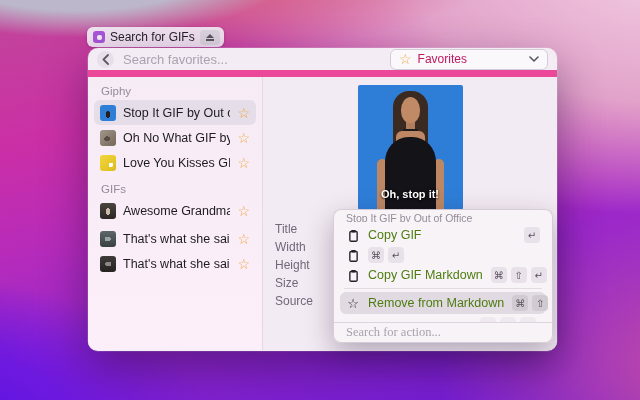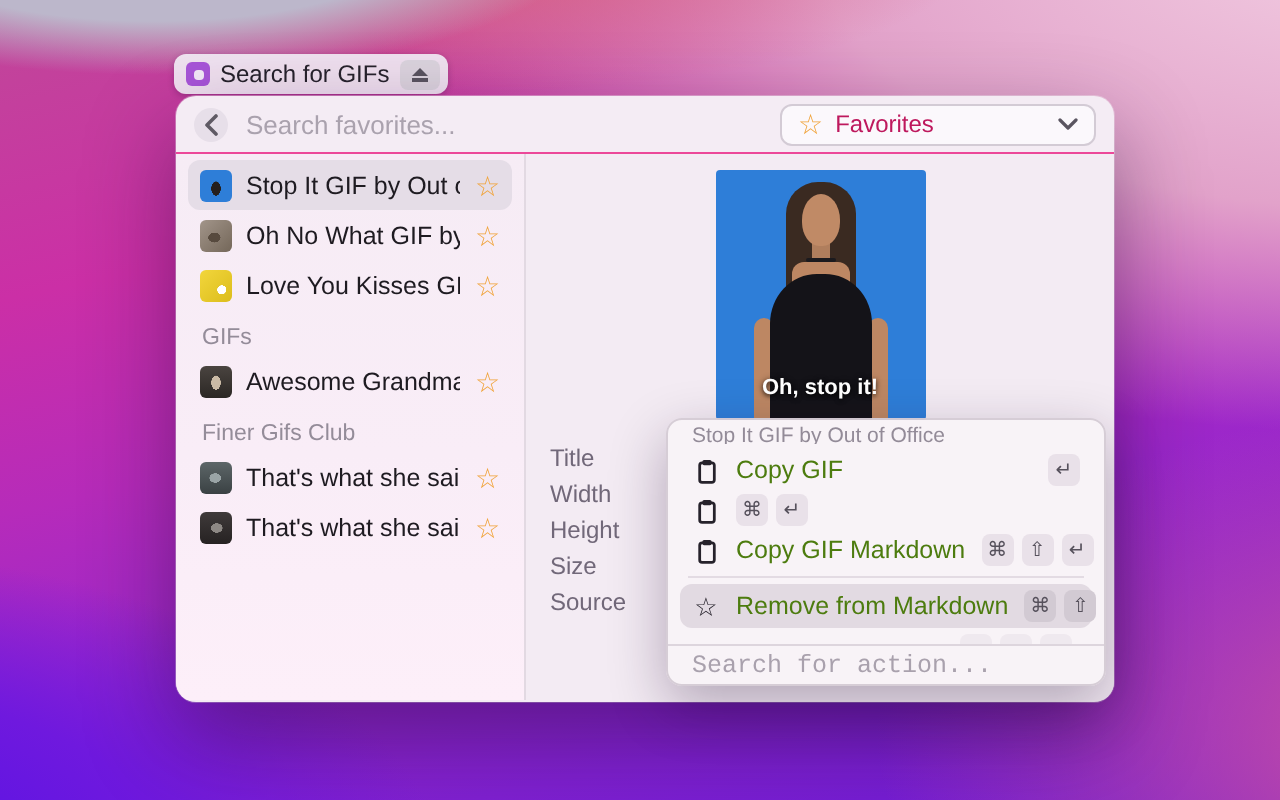--- a/index.html
+++ b/index.html
@@ -29,21 +29,21 @@
   .eject-tri { width:0; height:0; border-left:4px solid transparent; border-right:4px solid transparent;
     border-bottom:4px solid #5a5560; }
   .eject-bar { width:8px; height:1.5px; background:#5a5560; margin-top:1.5px; }
 
   
   .window { position:absolute; left:88px; top:48px; width:469px; height:303px;
     background:#f4ecf4; border-radius:10px; overflow:hidden;
     box-shadow:0 18px 45px rgba(35,8,55,.45), 0 0 0 0.5px rgba(255,255,255,.35); }
 
   .topbar { position:relative; height:29px; display:flex; align-items:center;
-    border-bottom:1px solid #ec4899; padding:0 9px; }
+    border-bottom:7px solid #ec4899; padding:0 9px; }
   .back-btn { width:17px; height:17px; border-radius:50%; background:#e7dfe9;
     display:flex; align-items:center; justify-content:center; flex:0 0 auto; }
   .search-input { flex:1; margin-left:9px; border:none; outline:none; background:transparent;
     font-size:13px; color:#26222b; font-family:inherit; }
   .search-input::placeholder { color:#aaa2ae; }
   .dropdown { width:158px; height:21px; background:#fbf8fc; border:1px solid #d3cbd5;
     border-radius:6px; display:flex; align-items:center; padding:0 8px; gap:6px; flex:0 0 auto; }
   .dropdown .dd-label { flex:1; font-size:12px; color:#be185d; }
   .star-glyph { color:#f0a43c; font-size:14px; line-height:1; }
 
@@ -102,21 +102,21 @@
   .remove-star { color:#26222b; font-size:13px; line-height:1; }
   .keys { display:flex; gap:4px; }
   .keycap { min-width:16px; height:16px; padding:0 3px; border-radius:4px; background:#e9e1e9;
     color:#56515c; font-size:10px; display:flex; align-items:center; justify-content:center; }
   .ap-row.sel .keycap { background:#d2cad3; }
   .menu-sep { height:1px; background:#e3dbe3; margin:3px 4px; }
   .peek-row { height:5px; overflow:hidden; display:flex; justify-content:flex-end; gap:4px;
     padding-right:10px; opacity:.55; margin-top:3px; }
   .ap-footer { border-top:1px solid #ddd5dd; height:25px; display:flex; align-items:center; padding:0 12px; }
   .action-search { width:100%; border:none; outline:none; background:transparent; font-size:12.5px;
-    color:#26222b; font-family:Liberation Mono, monospace; }
+    color:#26222b; font-family:Liberation Serif, serif; }
   .action-search::placeholder { color:#a9a1ad; }
 </style>
 </head>
 <body>
 
 <div class="stage">
 
   <div class="badge">
     <span class="badge-app-icon">
         <i></i>
@@ -142,20 +142,21 @@
         <span class="dd-label">Favorites</span>
         <svg width="10" height="6" viewBox="0 0 10 6">
             <path d="M1 1l4 4 4-4" stroke="#5a5560" stroke-width="1.6" fill="none" stroke-linecap="round" stroke-linejoin="round"></path>
           </svg>
       </div>
     </div>
 
     <div class="body-row">
 
       <div class="sidebar">
+        <div class="section-title">Giphy</div>
 
         <div class="srow sel mt3">
           <span class="thumb t1"></span>
           <span class="srow-label">Stop It GIF by Out of Office</span>
           <span class="star-glyph">☆</span>
         </div>
         <div class="srow">
           <span class="thumb t2"></span>
           <span class="srow-label">Oh No What GIF by Major Le...</span>
           <span class="star-glyph">☆</span>
@@ -166,21 +167,20 @@
           <span class="star-glyph">☆</span>
         </div>
 
         <div class="section-title">GIFs</div>
         <div class="srow mt3">
           <span class="thumb t4"></span>
           <span class="srow-label">Awesome Grandma GIF</span>
           <span class="star-glyph">☆</span>
         </div>
 
-        <div class="section-title">Finer Gifs Club</div>
         <div class="srow mt3">
           <span class="thumb t5"></span>
           <span class="srow-label">That's what she said.</span>
           <span class="star-glyph">☆</span>
         </div>
         <div class="srow">
           <span class="thumb t6"></span>
           <span class="srow-label">That's what she said?</span>
           <span class="star-glyph">☆</span>
         </div>

